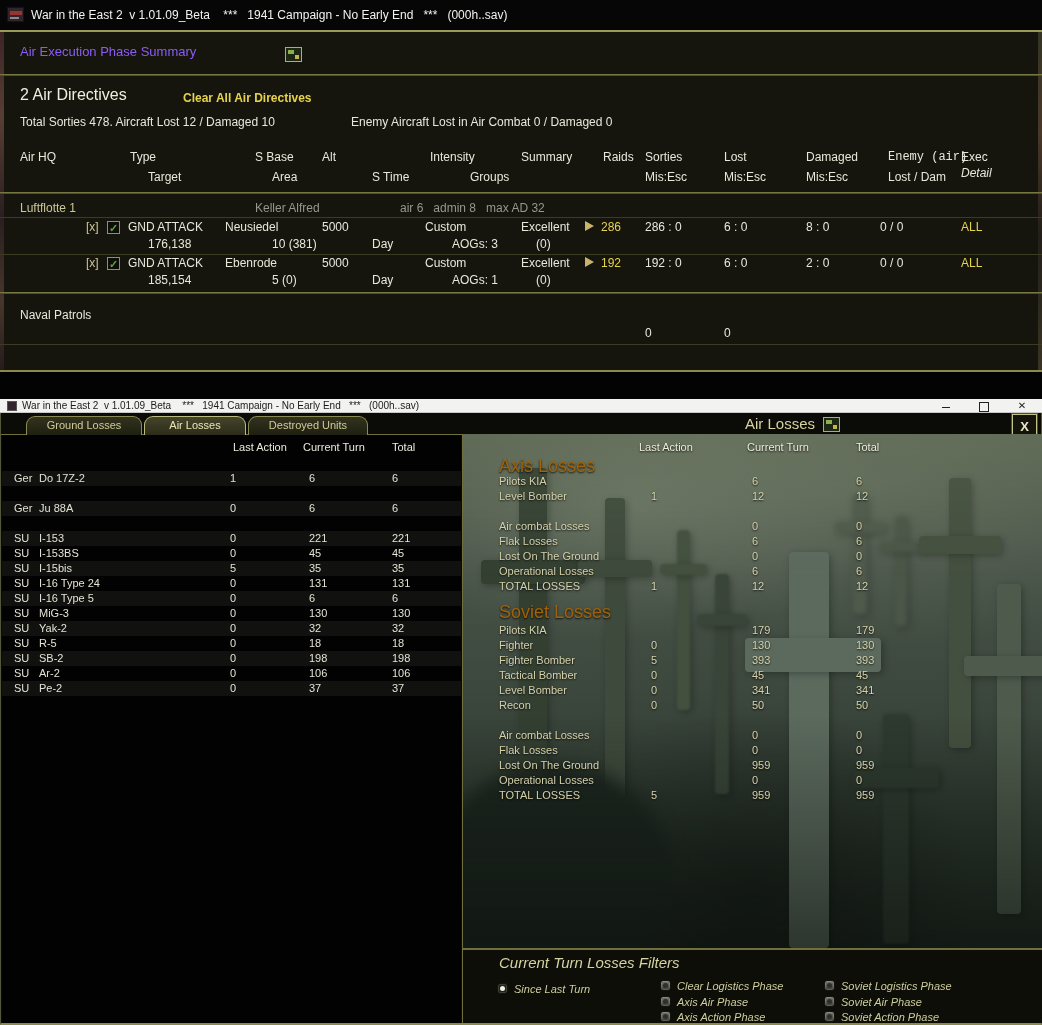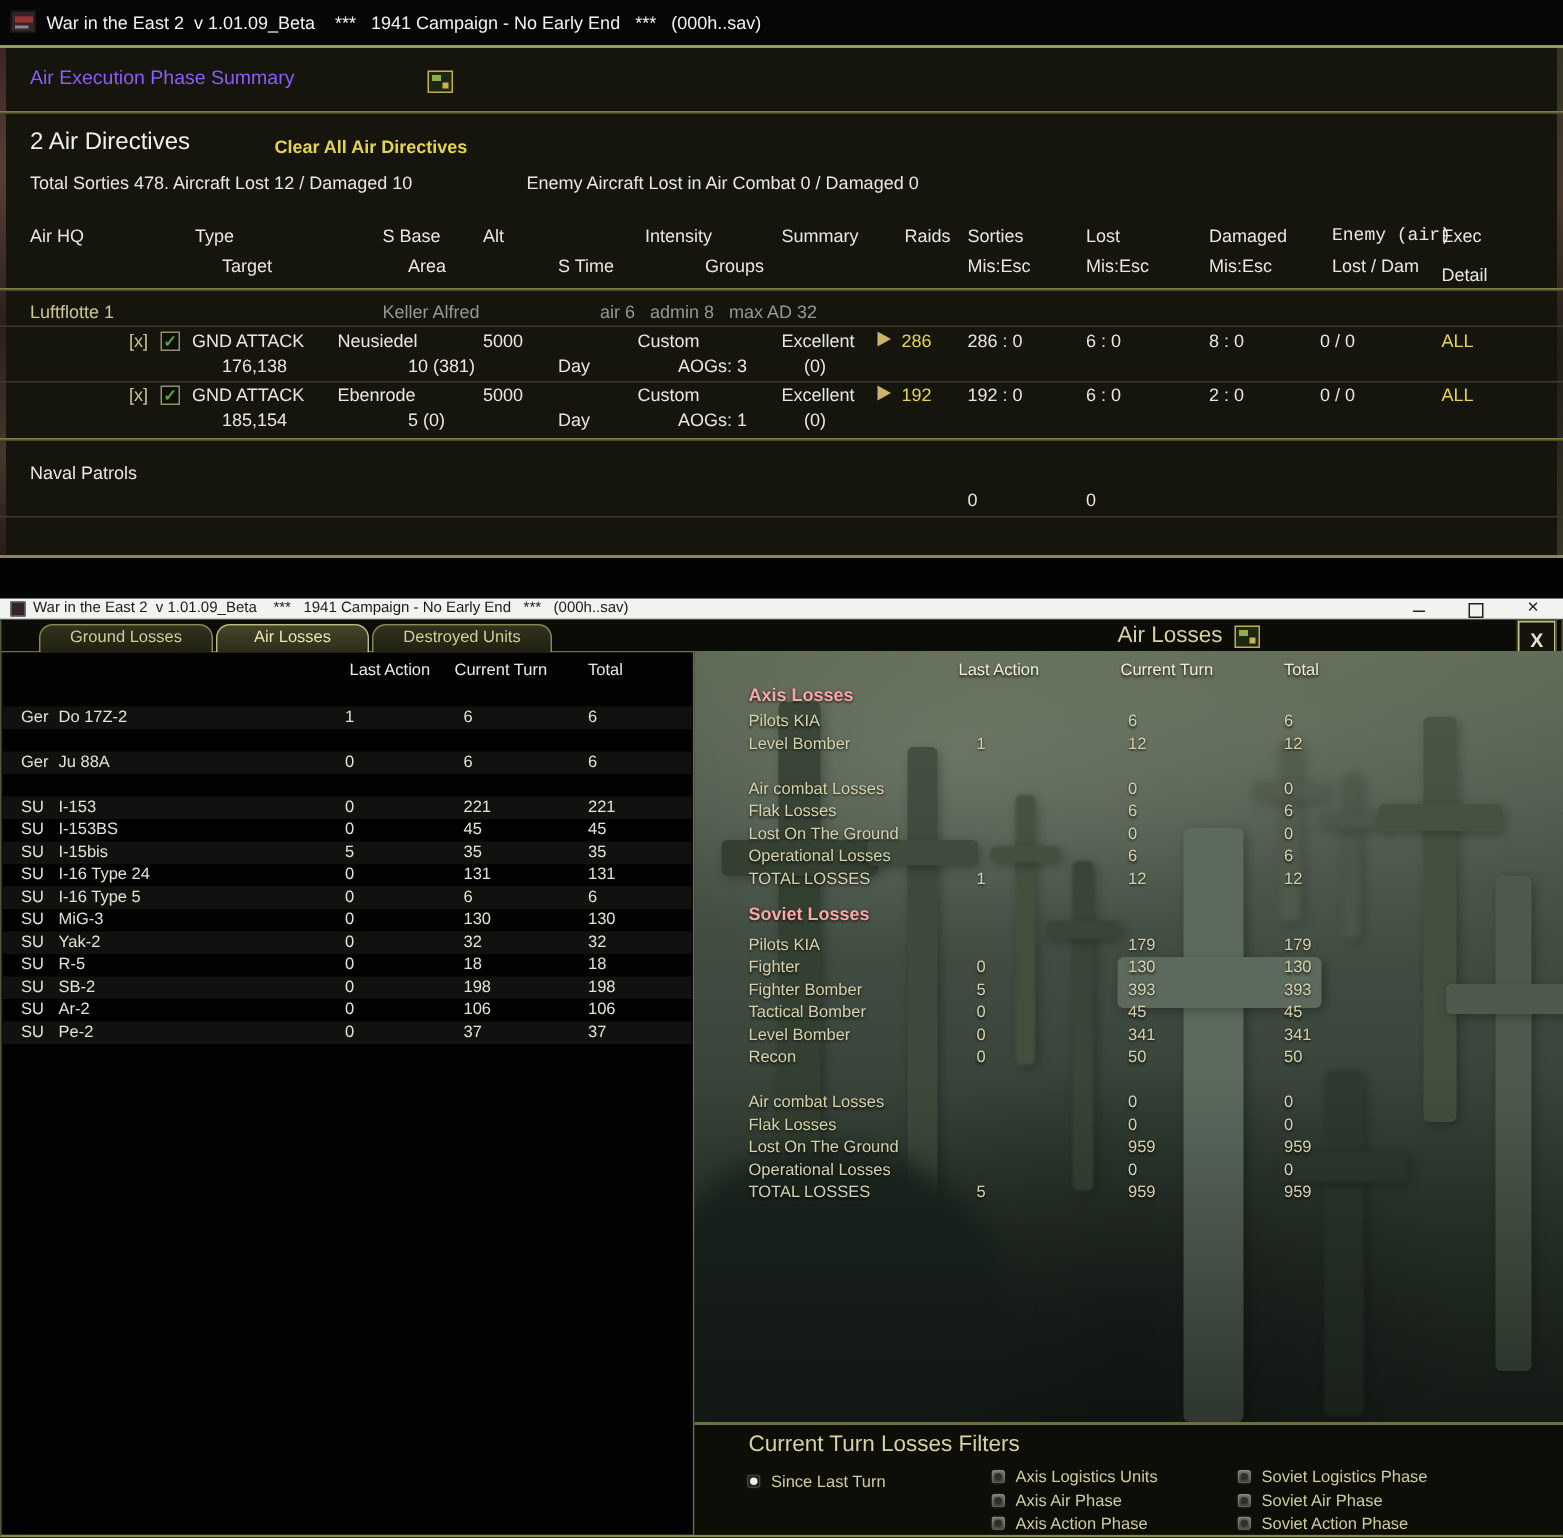--- a/index.html
+++ b/index.html
@@ -72,28 +72,28 @@
       radial-gradient(ellipse 300px 260px at 50% 90%, rgba(0,0,0,0.35), transparent 75%),
       linear-gradient(180deg,#57624f 0%,#4a554a 22%,#3c473d 50%,#2c372e 78%,#222b24 100%); }
   .cx { position:absolute; border-radius:4px; box-shadow:2px 2px 7px rgba(0,0,0,0.28); }
   .cx i { position:absolute; display:block; background:inherit; border-radius:4px; box-shadow:inherit; }
   .blur1 { filter:blur(1px); } .blur2 { filter:blur(2px); }
   .mound { position:absolute; border-radius:50%; filter:blur(8px); }
   .cem-shade { position:absolute; left:0; top:0; width:100%; height:100%;
     background:linear-gradient(180deg, rgba(120,130,105,0.18) 0%, transparent 28%, transparent 55%, rgba(8,12,8,0.55) 100%); }
   .rp-content { position:absolute; left:0; top:0; width:100%; height:514px; z-index:3; }
   .rp-h { position:absolute; font-size:11px; color:#eeecda; text-shadow:0 1px 2px rgba(0,0,0,0.85); }
-  .sec-head { position:absolute; font-size:12px; font-weight:bold; color:#fca5a5; text-shadow:0 1px 2px rgba(0,0,0,0.85); }
+  .sec-head { position:absolute; font-size:18px; font-weight:normal; color:#a16207; text-shadow:0 1px 2px rgba(0,0,0,0.85); }
   .loss-rows { position:absolute; left:0; width:100%; }
   .loss-row { position:relative; height:15px; font-size:11px; color:#d4d1aa; text-shadow:0 1px 2px rgba(0,0,0,0.8); }
   .loss-row span { position:absolute; top:1px; }
   .l-lbl { left:36px; } .l-last { left:188px; } .l-cur { left:289px; } .l-tot { left:393px; }
 
   
-  .filters { position:absolute; left:0; top:514px; width:100%; height:75px; background:#0c0e07; border-top:2px solid #70703e; z-index:4; }
+  .filters { position:absolute; left:0; top:514px; width:100%; height:75px; background:#0c0e07; border-top:2px solid #70703e; z-index:4;font-style:italic; }
   .f-head { position:absolute; left:36px; top:4px; font-size:15px; color:#d6d2a2; }
   .f-item { position:absolute; height:14px; cursor:pointer; }
   .fbox { display:inline-block; width:11px; height:11px; border-radius:3px; background:linear-gradient(#76766c,#3e3e36); border:1px solid #14140e; box-shadow:inset 0 0 0 1px rgba(255,255,255,0.14); vertical-align:middle; position:relative; }
   .fbox::after { content:""; position:absolute; left:2px; top:2px; width:5px; height:5px; border-radius:50%; background:#30302a; }
   .fbox.checked { background:#1e2218; }
   .fbox.checked::after { background:#f2f2e6; }
   .f-lbl { margin-left:6px; font-size:11px; color:#cfcc9e; vertical-align:middle;text-align:right; }
 </style>
 </head>
 <body>
@@ -133,21 +133,21 @@
     <span class="abs h12" style="left:961px;top:118px;">Exec</span>
 
     <span class="abs h12" style="left:148px;top:138px;">Target</span>
     <span class="abs h12" style="left:272px;top:138px;">Area</span>
     <span class="abs h12" style="left:372px;top:138px;">S Time</span>
     <span class="abs h12" style="left:470px;top:138px;">Groups</span>
     <span class="abs h12" style="left:645px;top:138px;">Mis:Esc</span>
     <span class="abs h12" style="left:724px;top:138px;">Mis:Esc</span>
     <span class="abs h12" style="left:806px;top:138px;">Mis:Esc</span>
     <span class="abs h12" style="left:888px;top:138px;">Lost / Dam</span>
-    <span class="abs h12" style="left:961px;top:144px;">Detail</span>
+    <span class="abs h12" style="left:961px;top:134px;font-style:italic;">Detail</span>
     <div class="abs hline" style="top:160px;"></div>
 
     <span class="abs kh12" style="left:20px;top:169px;">Luftflotte 1</span>
     <span class="abs gy12" style="left:255px;top:169px;">Keller Alfred</span>
     <span class="abs gy12 pre" style="left:400px;top:169px;">air 6   admin 8   max AD 32</span>
     <div class="abs dline" style="top:185px;"></div>
 
     <span class="abs kh12" style="left:86px;top:188px;">[x]</span>
     <div class="abs dchk" style="left:107px;top:189px;">
         <span>✓</span>
@@ -536,21 +536,21 @@
 </div>
       </div>
 
       <div class="filters">
         <div class="f-head">Current Turn Losses Filters</div>
 
         <div class="f-item" style="left:34px;top:29px;">
           <span class="fbox checked"></span><span class="f-lbl">Since Last Turn</span>
         </div>
         <div class="f-item" style="left:197px;top:26px;">
-          <span class="fbox"></span><span class="f-lbl">Axis Logistics Units</span>
+          <span class="fbox"></span><span class="f-lbl">Clear Logistics Phase</span>
         </div>
         <div class="f-item" style="left:197px;top:42px;">
           <span class="fbox"></span><span class="f-lbl">Axis Air Phase</span>
         </div>
         <div class="f-item" style="left:197px;top:57px;">
           <span class="fbox"></span><span class="f-lbl">Axis Action Phase</span>
         </div>
         <div class="f-item" style="left:361px;top:26px;">
           <span class="fbox"></span><span class="f-lbl">Soviet Logistics Phase</span>
         </div>

